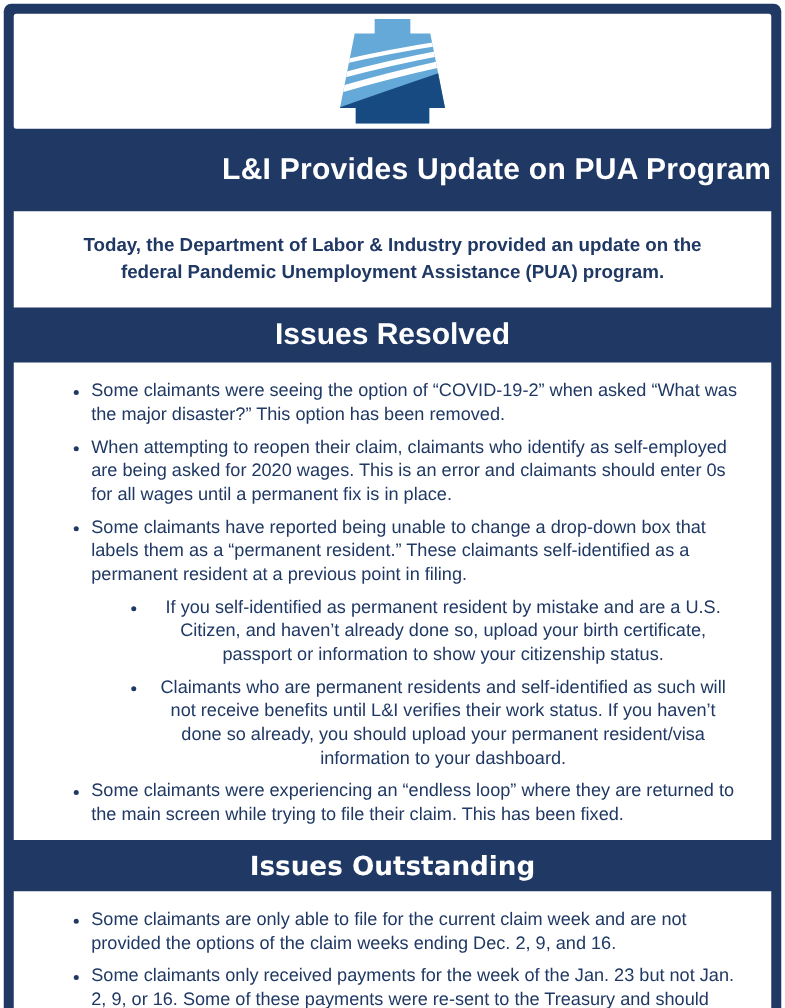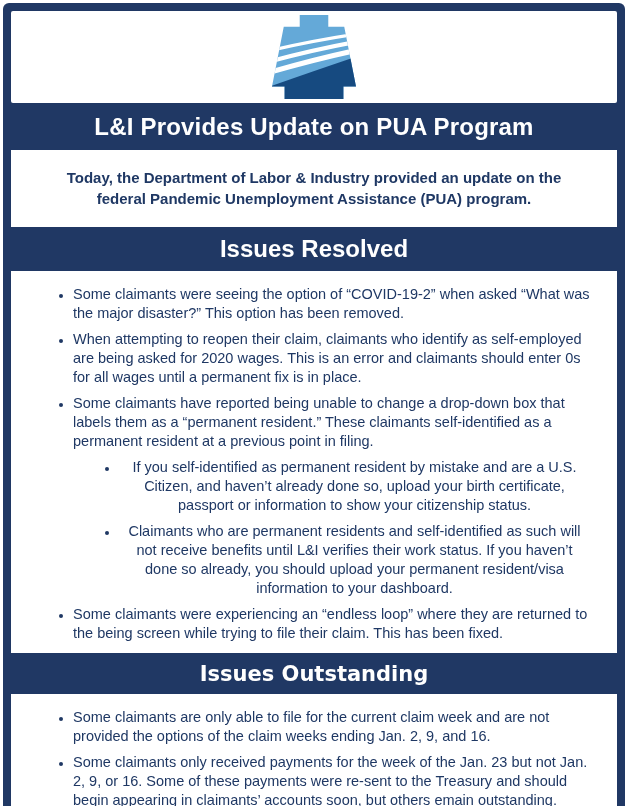--- a/index.html
+++ b/index.html
@@ -63,21 +63,21 @@
     white-space:nowrap;
   }
   
   .banner{
     display:flex;
     align-items:center;
     justify-content:center;
     color:#ffffff;
     text-align:center;
   }
-  .title-banner{height:47px;}
+  .title-banner{height:66px;justify-content:flex-end;}
   .title-banner h1{
     font-size:24px;
     font-weight:bold;
     letter-spacing:0.2px;
   }
   .section-banner-a{height:44px;}
   .section-banner-a h2{
     font-size:24px;
     font-weight:bold;
   }
@@ -175,33 +175,33 @@
           <ul class="sub">
             <li>
               <span>If you self-identified as permanent resident by mistake and are a U.S. Citizen, and haven’t already done so, upload your birth certificate, passport or information to show your citizenship status.</span>
             </li>
             <li>
               <span>Claimants who are permanent residents and self-identified as such will not receive benefits until L&amp;I verifies their work status. If you haven’t done so already, you should upload your permanent resident/visa information to your dashboard.</span>
             </li>
           </ul>
         </li>
         <li>
-          <span>Some claimants were experiencing an “endless loop” where they are returned to the being screen while trying to file their claim. This has been fixed.</span>
+          <span>Some claimants were experiencing an “endless loop” where they are returned to the main screen while trying to file their claim. This has been fixed.</span>
         </li>
       </ul>
     </section>
 
     <div class="banner section-banner-b">
       <h2>Issues Outstanding</h2>
     </div>
 
     <section class="white-box bullets-box box2">
       <ul>
         <li>
-          <span>Some claimants are only able to file for the current claim week and are not provided the options of the claim weeks ending Jan. 2, 9, and 16.</span>
+          <span>Some claimants are only able to file for the current claim week and are not provided the options of the claim weeks ending Dec. 2, 9, and 16.</span>
         </li>
         <li>
           <span>Some claimants only received payments for the week of the Jan. 23 but not Jan. 2, 9, or 16. Some of these payments were re-sent to the Treasury and should begin appearing in claimants’ accounts soon, but others emain outstanding.</span>
         </li>
       </ul>
     </section>
 
   </div>
 </div>
 

